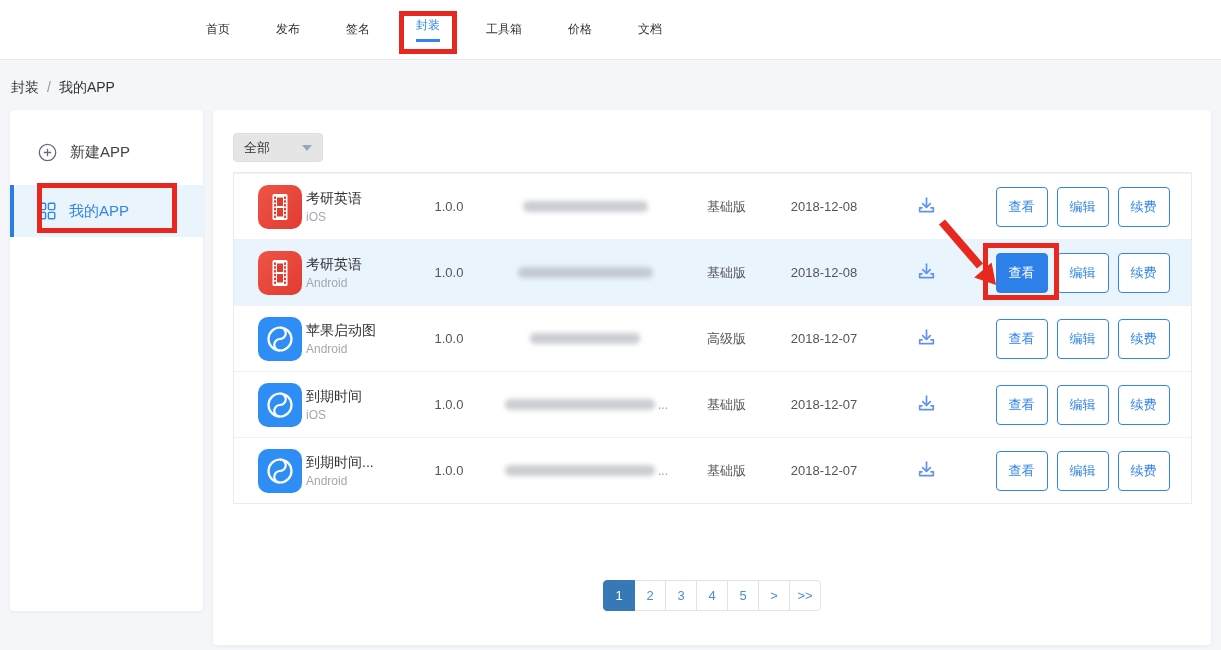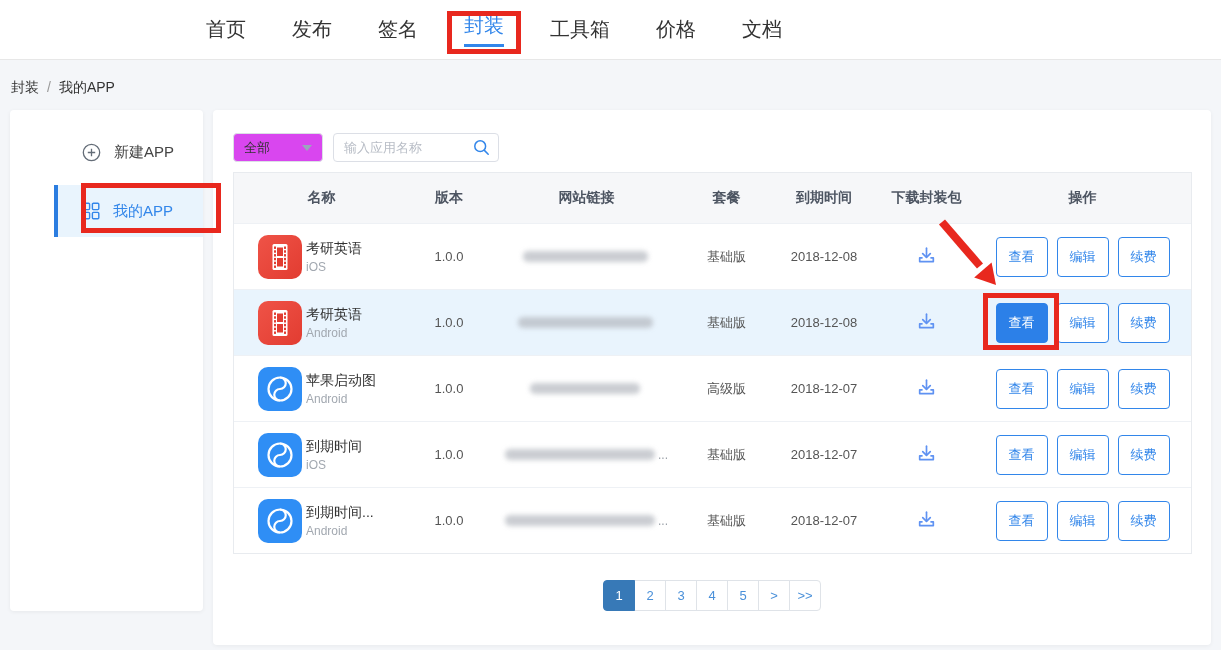--- a/index.html
+++ b/index.html
@@ -8,46 +8,46 @@
     position:relative; overflow:hidden;
     background:#f4f6f9;
     font-family:"Liberation Sans","DejaVu Sans",sans-serif;
     color:#333;
   }
   
   .topbar { position:absolute; top:0; left:0; width:1221px; height:60px;
     background:#fff; border-bottom:1px solid #e7e7e7; z-index:5; }
   .nav { display:flex; align-items:center; height:100%; margin-left:206px; gap:46px; }
   .nav-item { position:relative; height:100%; display:flex; align-items:center;
-    font-size:20px; color:#333; cursor:pointer; }
+    font-size:12px; color:#333; cursor:pointer; }
   .nav-item.active .nav-label { color:#3286ea; padding-bottom:5px; border-bottom:3px solid #3286ea; }
   
   .annot { position:absolute; border:5px solid #e8281e; pointer-events:none; z-index:50; }
   .annot-nav { left:-17px; right:-17px; top:11px; bottom:5px; }
   .annot-side { left:23px; top:-2px; width:140px; height:50px; }
   .annot-btn { left:-14px; right:-12px; top:-11px; bottom:-8px; }
   .annot-arrow { position:absolute; left:920px; top:206px; z-index:60; pointer-events:none; }
   
   .breadcrumb { position:absolute; left:11px; top:79px; font-size:14px; color:#333; z-index:2; }
   .crumb-sep { color:#999; margin:0 8px; }
   
   .side-card { position:absolute; left:10px; top:110px; width:193px; height:501px;
     background:#fff; border-radius:4px; box-shadow:0 1px 4px rgba(0,0,0,.06);
     padding-top:16px; z-index:2; }
   .side-item { position:relative; height:52px; display:flex; align-items:center;
-    padding-left:28px; gap:13px; font-size:15px; color:#444; cursor:pointer;margin-left:44px; }
+    padding-left:28px; gap:13px; font-size:15px; color:#444; cursor:pointer; }
   .side-item.active { margin-top:7px; background:#e9f4fd; color:#3286ea;
     border-left:4px solid #2b7de0; padding-left:24px; }
   .side-icon { display:flex; }
   
   .main-card { position:absolute; left:213px; top:110px; width:998px; height:535px;
     background:#fff; border-radius:4px; box-shadow:0 1px 4px rgba(0,0,0,.05); z-index:1; }
   
   .dropdown { position:absolute; left:20px; top:23px; width:90px; height:29px;
-    border:1px solid #dcdfe6; border-radius:4px; background:#d946ef;
+    border:1px solid #dcdfe6; border-radius:4px; background:#e5e5e5;
     display:flex; align-items:center; justify-content:space-between;
     padding:0 10px; font-size:13px; color:#333; cursor:pointer; }
   .caret-down { width:0; height:0; border-left:5px solid transparent;
     border-right:5px solid transparent; border-top:6px solid #9aa6bd; }
   .searchbox { position:absolute; left:120px; top:23px; width:166px; height:29px;
     border:1px solid #dcdfe6; border-radius:4px; background:#fff;
     display:flex; align-items:center; padding:0 8px 0 10px; }
   .searchbox input { flex:1; border:none; outline:none; font-size:13px; color:#333;
     font-family:inherit; background:transparent; min-width:0; }
   .searchbox input::placeholder { color:#b8bdc6; }
@@ -152,40 +152,22 @@
   </div>
 </div>
 
 <div class="main-card">
 
   <div class="dropdown">
     <span>全部</span>
     <span class="caret-down"></span>
   </div>
 
-  <div class="searchbox">
-    <input type="text" placeholder="输入应用名称" style="">
-    <span style="display:flex;">
-      <svg width="17" height="17" viewBox="0 0 17 17">
-          <circle cx="7.2" cy="7.2" r="5.4" fill="none" stroke="#3286ea" stroke-width="1.5"></circle>
-          <line x1="11.4" y1="11.4" x2="15.2" y2="15.2" stroke="#3286ea" stroke-width="1.5" stroke-linecap="round"></line>
-        </svg>
-    </span>
-  </div>
 
   <div class="table">
-    <div class="thead" id="thead">
-        <div class="th c-name">名称</div>
-        <div class="th c-version">版本</div>
-        <div class="th c-link">网站链接</div>
-        <div class="th c-plan">套餐</div>
-        <div class="th c-expiry">到期时间</div>
-        <div class="th c-download">下载封装包</div>
-        <div class="th c-actions">操作</div>
-      </div>
     <div id="tbody">
   <div class="trow">
     <div class="td td-name c-name">
       <span class="app-icon icon-film">
         <svg width="44" height="44" viewBox="0 0 44 44">
           <defs>
                   <linearGradient id="redg" x1="0" y1="0" x2="1" y2="1">
             <stop offset="0" stop-color="#ef5347"></stop>
                     <stop offset="1" stop-color="#e23c31"></stop>
                   </linearGradient>

